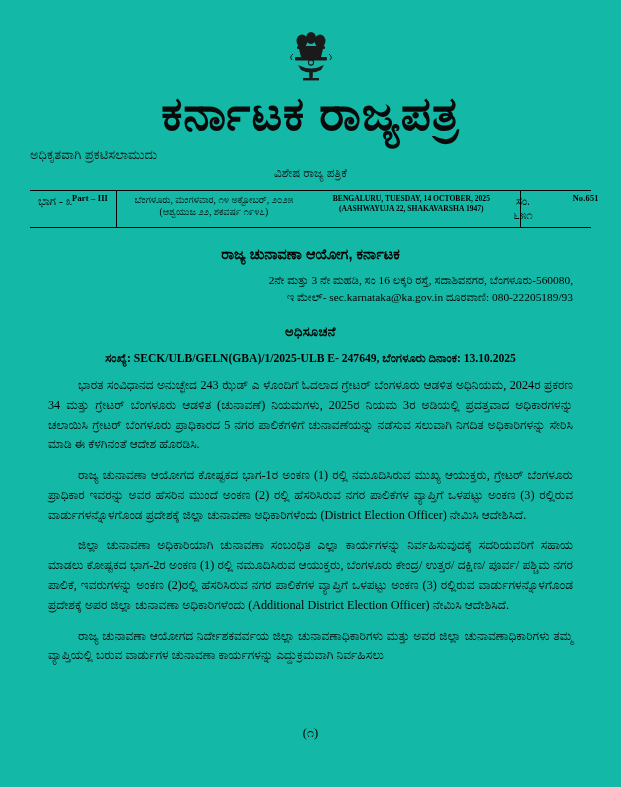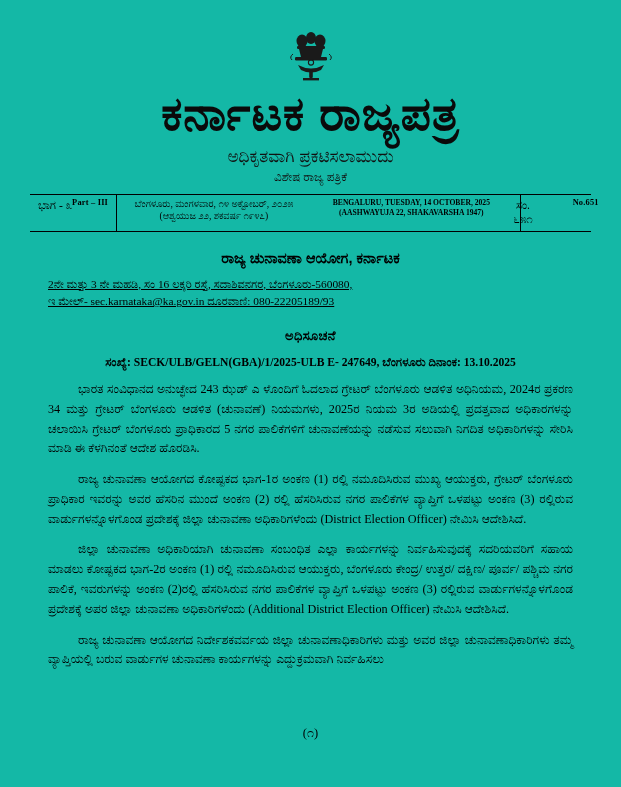--- a/index.html
+++ b/index.html
@@ -39,23 +39,22 @@
     text-align: center;
     font-family: "Liberation Sans", sans-serif;
     font-weight: bold;
     font-size: 47px;
     line-height: 1.0;
     letter-spacing: 1px;
     color: #0a0a0a;
     margin-top: 6px;
   }
   .sub1 {
-    text-align: center;
     font-family: "Liberation Sans", sans-serif;
-    font-size: 17px;
+    font-size: 13px;
     color: #111;
     margin-top: 10px;
   }
   .sub2 {
     text-align: center;
     font-family: Liberation Serif, serif;
     font-size: 12px;
     color: #111;
     margin-top: 3px;
   }
@@ -101,25 +100,24 @@
   }
   .org-title {
     text-align: center;
     font-family: "Liberation Sans", sans-serif;
     font-weight: bold;
     font-size: 14.5px;
     color: #000;
     margin-top: 6px;
   }
   .addr {
-    text-align: left;
+    text-align: right;
     font-size: 11.4px;
     line-height: 1.55;
     margin-top: 9px;
-    text-decoration: underline;
   }
   .addr .line { display: block; }
   .notice-title {
     text-align: center;
     font-size: 13px;
     font-weight: bold;
     margin-top: 17px;
     letter-spacing: .4px;
   }
   .ref-line {

